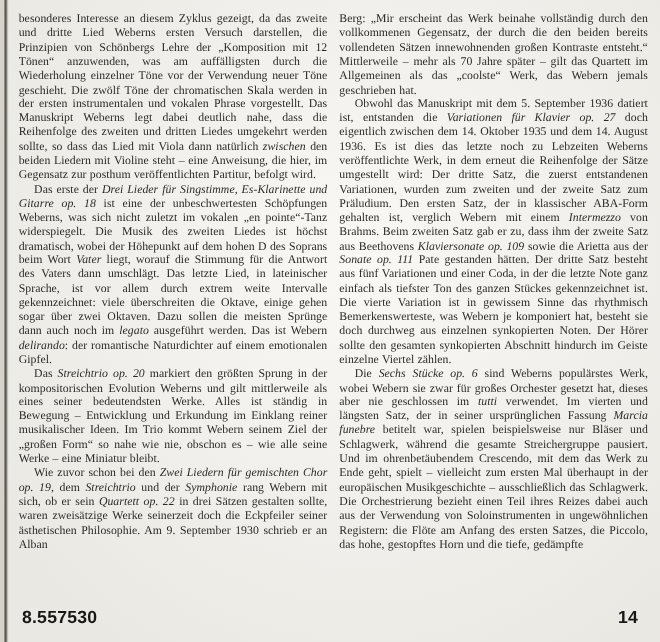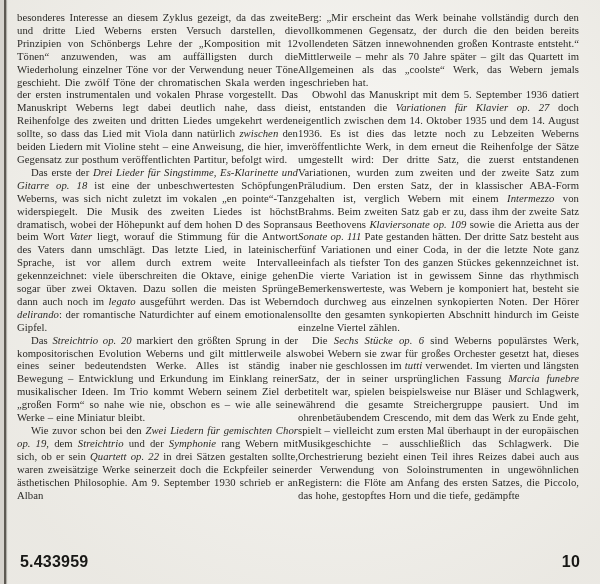--- a/index.html
+++ b/index.html
@@ -22,21 +22,21 @@
     position: absolute; left: 0; top: 0; width: 4px; height: 100%;
     background: #d6d3cd;
   }
   .edge-line {
     position: absolute; left: 4px; top: 0; width: 2px; height: 100%;
     background: #5d5952;
     box-shadow: 1px 0 1px rgba(93,89,82,0.45);
   }
   .content {
     position: absolute; left: 17px; top: 11px; width: 572px;
-    display: flex; 
+    display: flex; gap: 11px;
   }
   .col { width: 281px; }
   .para {
     margin: 0;
     font-size: 10.7px;
     line-height: 12.9px;
     text-align: justify;
     letter-spacing: 0.04px;
     word-spacing: 0.3px;
   }
@@ -65,15 +65,15 @@
       <p class="para indent"><span>Wie zuvor schon bei den </span><em>Zwei Liedern für gemischten Chor op. 19</em><span>, dem </span><em>Streichtrio</em><span> und der </span><em>Symphonie</em><span> rang Webern mit sich, ob er sein </span><em>Quartett op. 22</em><span> in drei Sätzen gestalten sollte, waren zweisätzige Werke seinerzeit doch die Eckpfeiler seiner ästhetischen Philosophie. Am 9. September 1930 schrieb er an Alban</span></p>
     </div>
   <div class="col">
       <p class="para"><span>Berg: „Mir erscheint das Werk beinahe vollständig durch den vollkommenen Gegensatz, der durch die den beiden bereits vollendeten Sätzen innewohnenden großen Kontraste entsteht.“ Mittlerweile – mehr als 70 Jahre später – gilt das Quartett im Allgemeinen als das „coolste“ Werk, das Webern jemals geschrieben hat.</span></p>
       <p class="para indent"><span>Obwohl das Manuskript mit dem 5. September 1936 datiert ist, entstanden die </span><em>Variationen für Klavier op. 27</em><span> doch eigentlich zwischen dem 14. Oktober 1935 und dem 14. August 1936. Es ist dies das letzte noch zu Lebzeiten Weberns veröffentlichte Werk, in dem erneut die Reihenfolge der Sätze umgestellt wird: Der dritte Satz, die zuerst entstandenen Variationen, wurden zum zweiten und der zweite Satz zum Präludium. Den ersten Satz, der in klassischer ABA-Form gehalten ist, verglich Webern mit einem </span><em>Intermezzo</em><span> von Brahms. Beim zweiten Satz gab er zu, dass ihm der zweite Satz aus Beethovens </span><em>Klaviersonate op. 109</em><span> sowie die Arietta aus der </span><em>Sonate op. 111</em><span> Pate gestanden hätten. Der dritte Satz besteht aus fünf Variationen und einer Coda, in der die letzte Note ganz einfach als tiefster Ton des ganzen Stückes gekennzeichnet ist. Die vierte Variation ist in gewissem Sinne das rhythmisch Bemerkenswerteste, was Webern je komponiert hat, besteht sie doch durchweg aus einzelnen synkopierten Noten. Der Hörer sollte den gesamten synkopierten Abschnitt hindurch im Geiste einzelne Viertel zählen.</span></p>
       <p class="para indent"><span>Die </span><em>Sechs Stücke op. 6</em><span> sind Weberns populärstes Werk, wobei Webern sie zwar für großes Orchester gesetzt hat, dieses aber nie geschlossen im </span><em>tutti</em><span> verwendet. Im vierten und längsten Satz, der in seiner ursprünglichen Fassung </span><em>Marcia funebre</em><span> betitelt war, spielen beispielsweise nur Bläser und Schlagwerk, während die gesamte Streichergruppe pausiert. Und im ohrenbetäubendem Crescendo, mit dem das Werk zu Ende geht, spielt – vielleicht zum ersten Mal überhaupt in der europäischen Musikgeschichte – ausschließlich das Schlagwerk. Die Orchestrierung bezieht einen Teil ihres Reizes dabei auch aus der Verwendung von Soloinstrumenten in ungewöhnlichen Registern: die Flöte am Anfang des ersten Satzes, die Piccolo, das hohe, gestopftes Horn und die tiefe, gedämpfte</span></p>
     </div>
 </div>
 
 <div class="footer">
-  <span>5.433959</span>
-  <span>10</span>
+  <span>8.557530</span>
+  <span>14</span>
 </div>
 
 </body></html>

